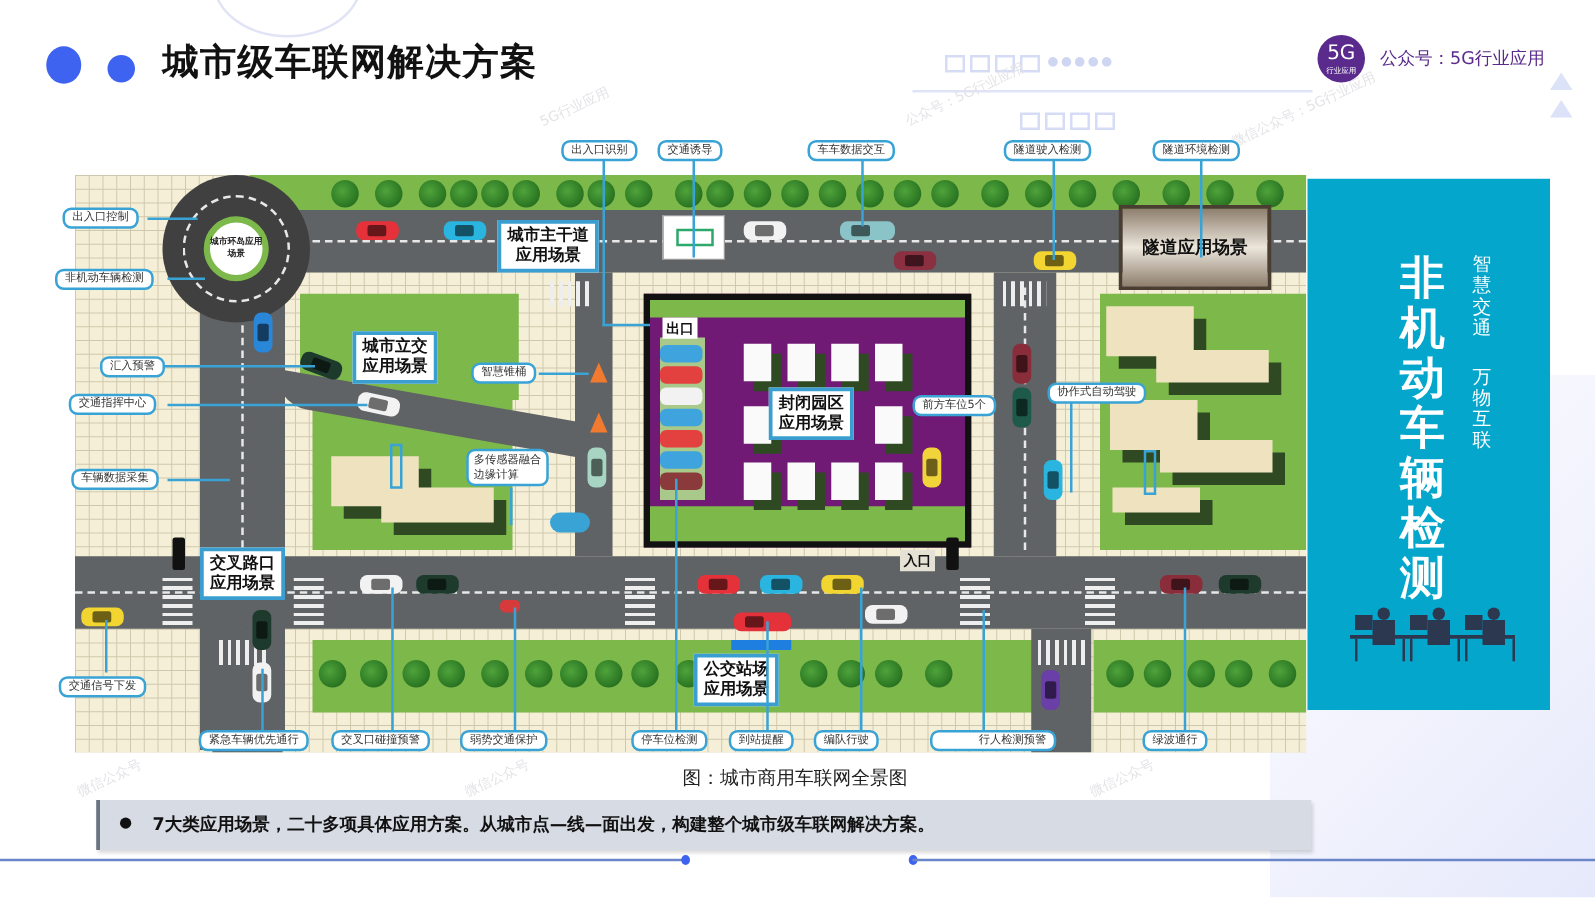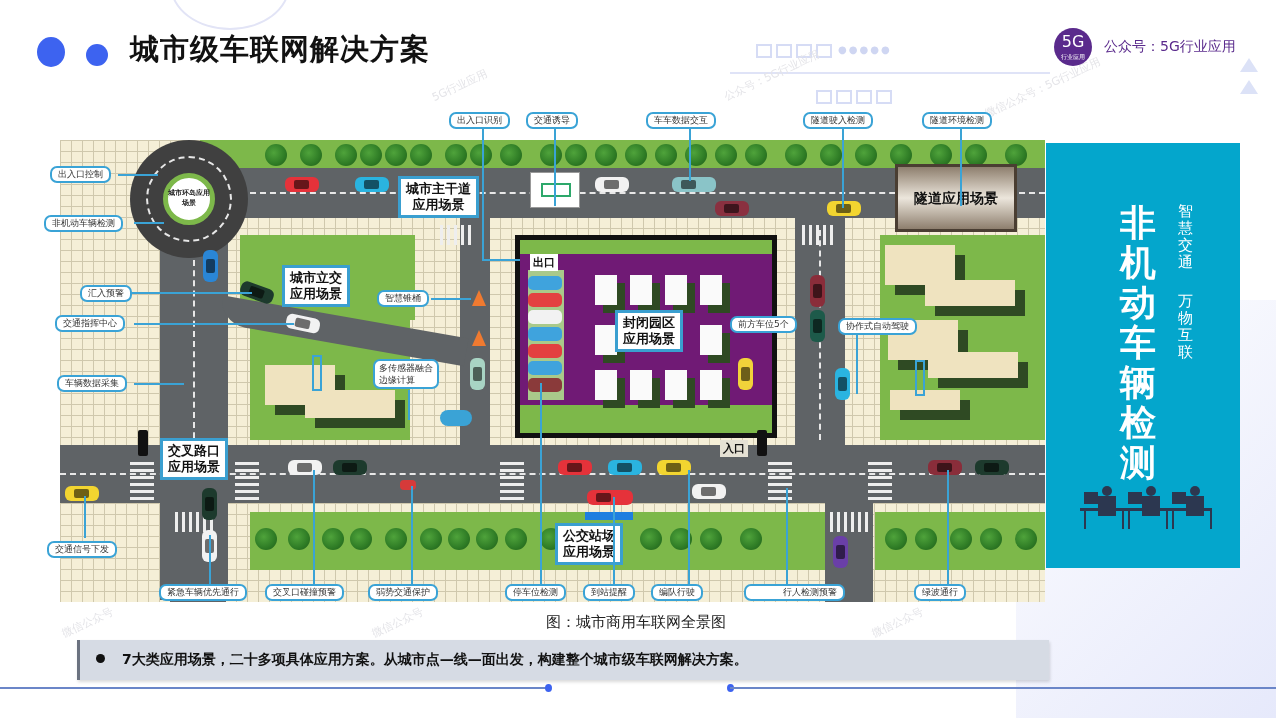--- a/index.html
+++ b/index.html
@@ -343,21 +343,21 @@
 
 <div class="callout" style="left:50px; top:166px;">出入口控制</div>
 <div class="callout" style="left:44px; top:215px;">非机动车辆检测</div>
 <div class="callout" style="left:80px; top:285px;">汇入预警</div>
 <div class="callout" style="left:55px; top:315px;">交通指挥中心</div>
 <div class="callout" style="left:57px; top:375px;">车辆数据采集</div>
 <div class="callout" style="left:47px; top:541px;">交通信号下发</div>
 
 <div class="callout" style="left:377px; top:290px;">智慧锥桶</div>
 <div class="callout" style="left:373px; top:359px; width:66px; height:30px; white-space:normal; line-height:12px; padding:1px 4px;">多传感器融合边缘计算</div>
-<div class="callout" style="left:838px; top:318px;">协作式自动驾驶</div>
+<div class="callout" style="left:838px; top:306px;">协作式自动驾驶</div>
 <div class="callout" style="left:730px; top:316px;">前方车位5个</div>
 
 <div class="callout" style="left:159px; top:584px;">紧急车辆优先通行</div>
 <div class="callout" style="left:265px; top:584px;">交叉口碰撞预警</div>
 <div class="callout" style="left:368px; top:584px;">弱势交通保护</div>
 <div class="callout" style="left:505px; top:584px;">停车位检测</div>
 <div class="callout" style="left:583px; top:584px;text-align:right;">到站提醒</div>
 <div class="callout" style="left:651px; top:584px;">编队行驶</div>
 <div class="callout" style="left:744px; top:584px;padding-left:37px;">行人检测预警</div>
 <div class="callout" style="left:914px; top:584px;">绿波通行</div>

